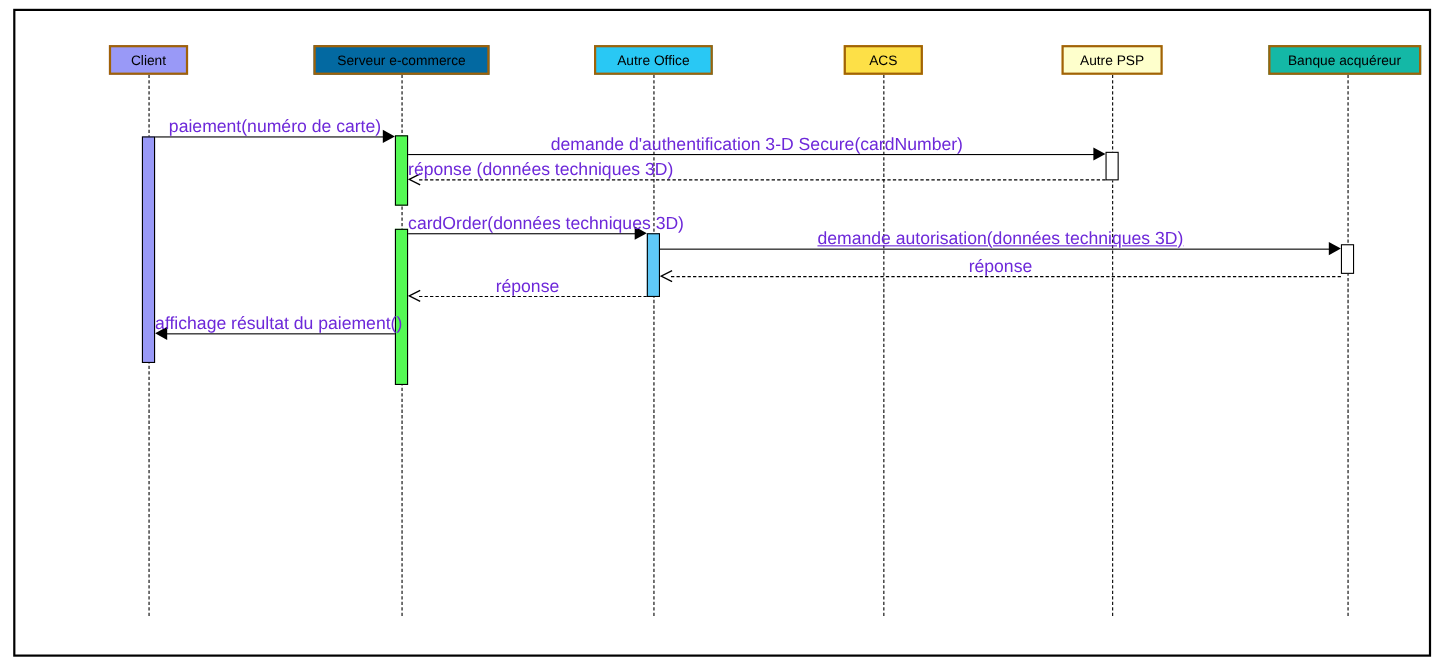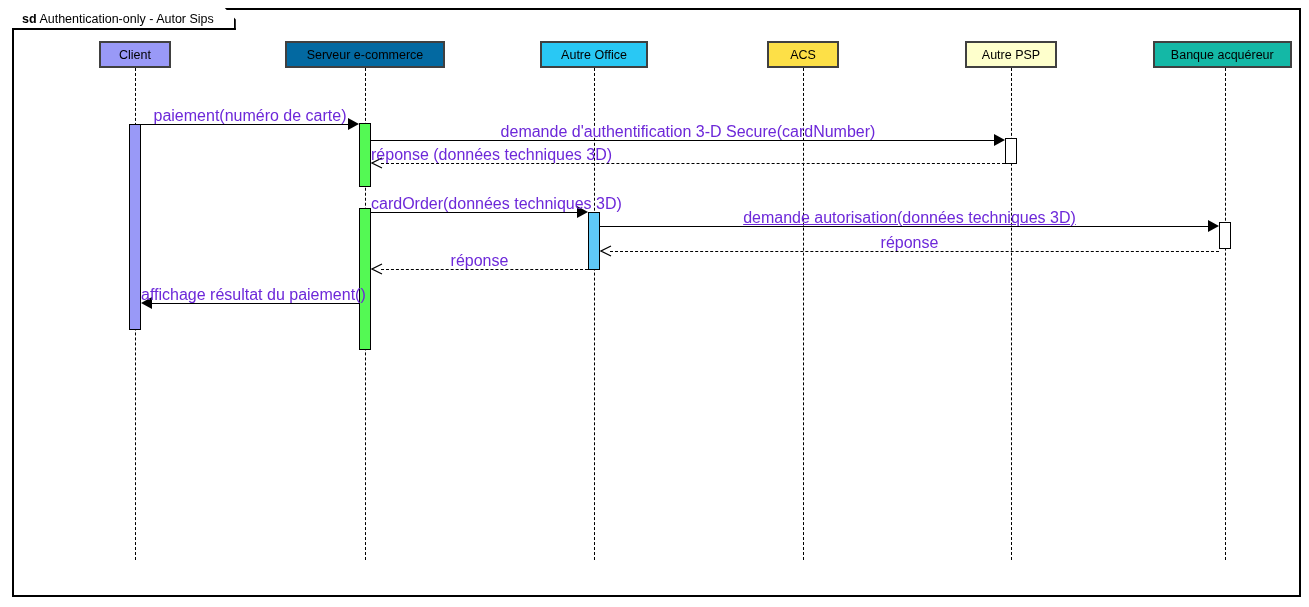--- a/index.html
+++ b/index.html
@@ -51,21 +51,21 @@
   .lifeline {
     position: absolute;
     width: 0;
     border-left: 1px dashed #000000;
   }
 
   
   .participant {
     position: absolute;
     height: 27px;
-    border: 2px solid #404040;
+    border: 2px solid #a16207;
     box-sizing: border-box;
     text-align: center;
     font-size: 12.5px;
     line-height: 24px;
     color: #000000;
     white-space: nowrap;
     overflow: hidden;
   }
 
   
@@ -110,24 +110,20 @@
   }
   .arrow-open svg { display: block; }
 </style>
 </head>
 <body>
 
 <div id="canvas">
 
   <div class="frame"></div>
 
-  <div class="frame-tab">
-    <span class="kw">sd</span>
-    <span>Authentication-only - Autor Sips</span>
-  </div>
 
   <div id="lifelines">
       <div class="lifeline" style="left: 135px; top: 68px; height: 492px;"></div>
       <div class="lifeline" style="left: 365px; top: 68px; height: 492px;"></div>
       <div class="lifeline" style="left: 594px; top: 68px; height: 492px;"></div>
       <div class="lifeline" style="left: 803px; top: 68px; height: 492px;"></div>
       <div class="lifeline" style="left: 1011px; top: 68px; height: 492px;"></div>
       <div class="lifeline" style="left: 1225px; top: 68px; height: 492px;"></div>
     </div>
   <div id="heads">

